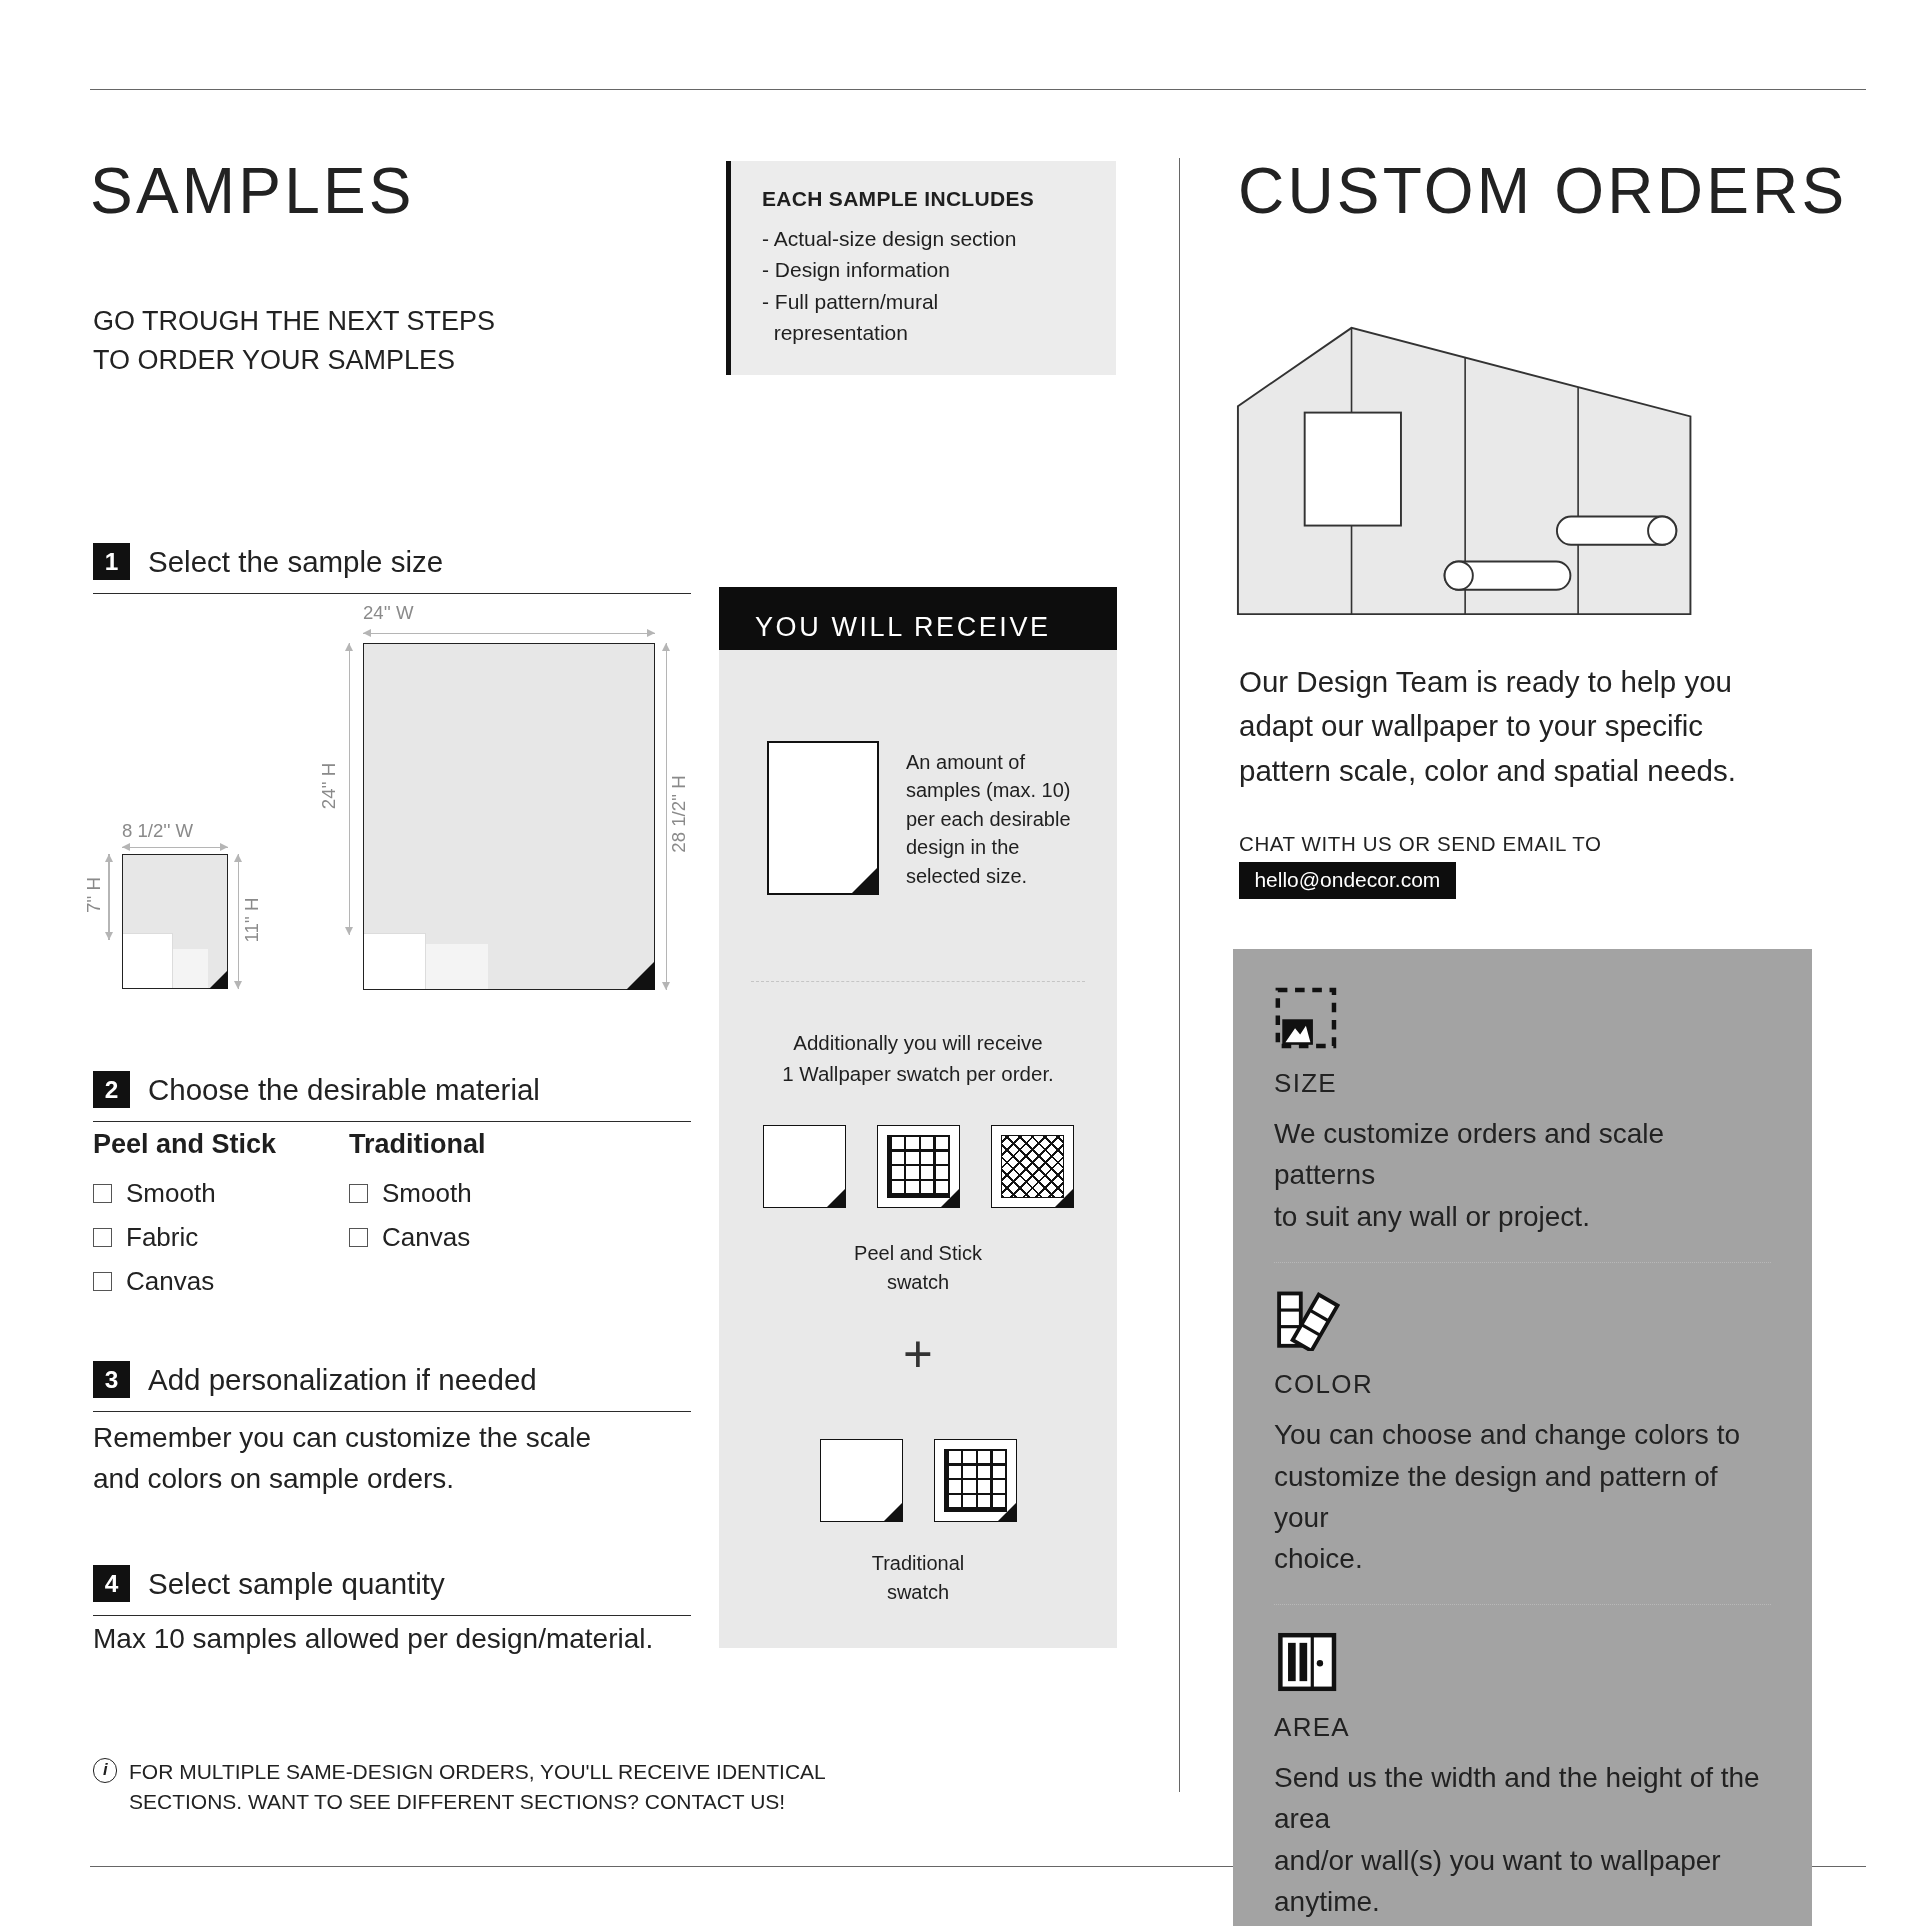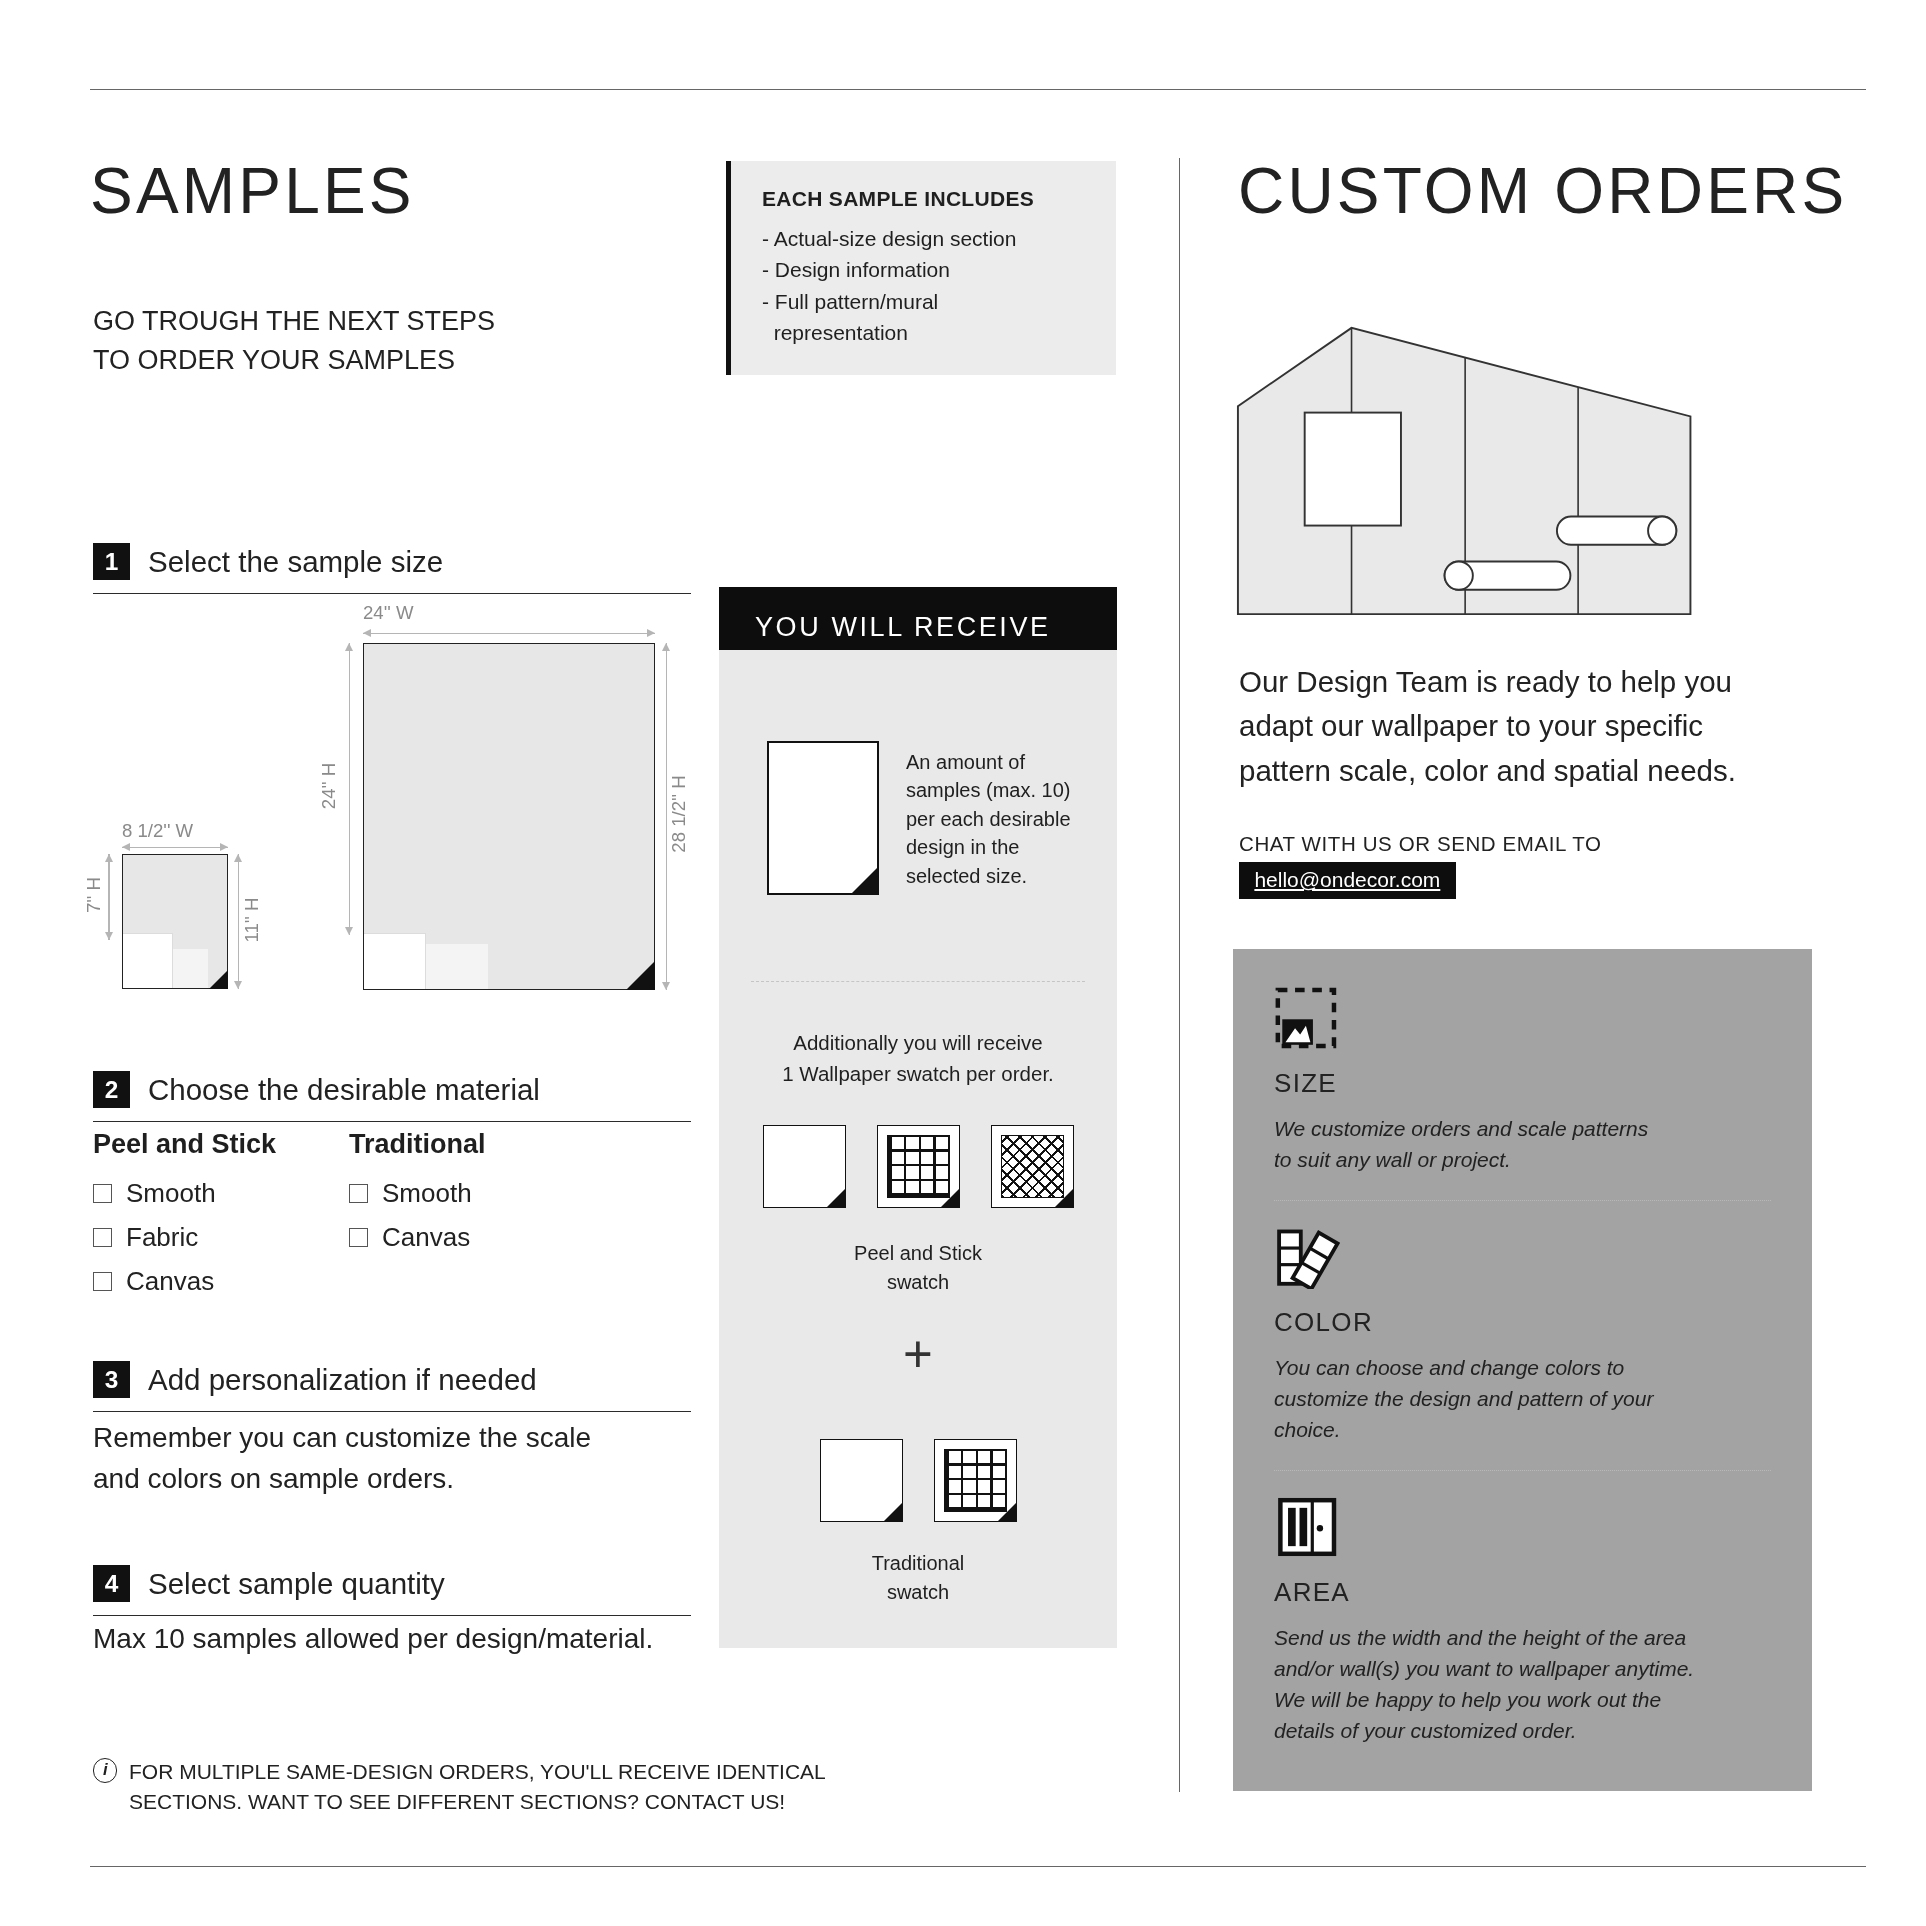--- a/index.html
+++ b/index.html
@@ -101,29 +101,29 @@
   }
   .swatch-label { position: absolute; left: 0; right: 0; text-align: center; font-size: 20px; line-height: 1.45; }
   .plus { position: absolute; left: 0; right: 0; top: 675px; text-align: center; font-size: 51px; color: #333; font-weight: 400; }
 
   
   .house { position: absolute; left: 1236px; top: 324px; width: 457px; height: 294px; }
   .custom-par { position: absolute; left: 1239px; top: 660px; font-size: 29.5px; line-height: 1.5; color: #222; }
   .chat-label { position: absolute; left: 1239px; top: 832px; font-size: 20.5px; letter-spacing: 0.6px; color: #222; }
   .email-badge {
     position: absolute; left: 1239px; top: 862px; background: #0d0d0d; color: #fff;
-    font-size: 21px; padding: 6.4px 15.4px; display: inline-block; text-decoration: underline;
+    font-size: 21px; padding: 6.4px 15.4px; display: inline-block;
   }
   .features-panel {
     position: absolute; left: 1233px; top: 949px; width: 579px; min-height: 842px;
     background: #a3a3a3; padding: 37px 41px;
   }
   .feature-icon { width: 67px; height: 64px; margin-bottom: 18px; }
   .feature-title { font-size: 26px; letter-spacing: 1.3px; margin-bottom: 14px; color: #222; }
-  .feature-text { font-size: 21px; line-height: 1.48; color: #222; font-style: italic; }
+  .feature-text { font-size: 28px; line-height: 1.48; color: #222; }
   .dot-div { border-top: 1.9px dotted #b8b8b8; margin: 24.4px 0; }
 </style>
 </head>
 <body>
 
 <div class="rule" style="left:90px; top:89px; width:1776px;"></div>
 <div class="rule" style="left:90px; top:1866px; width:1776px;"></div>
 <div class="vrule" style="left:1179px; top:158px; height:1634px;"></div>
 
 <div class="big-title" style="left:90px; top:154px;text-align:center;">SAMPLES</div>

